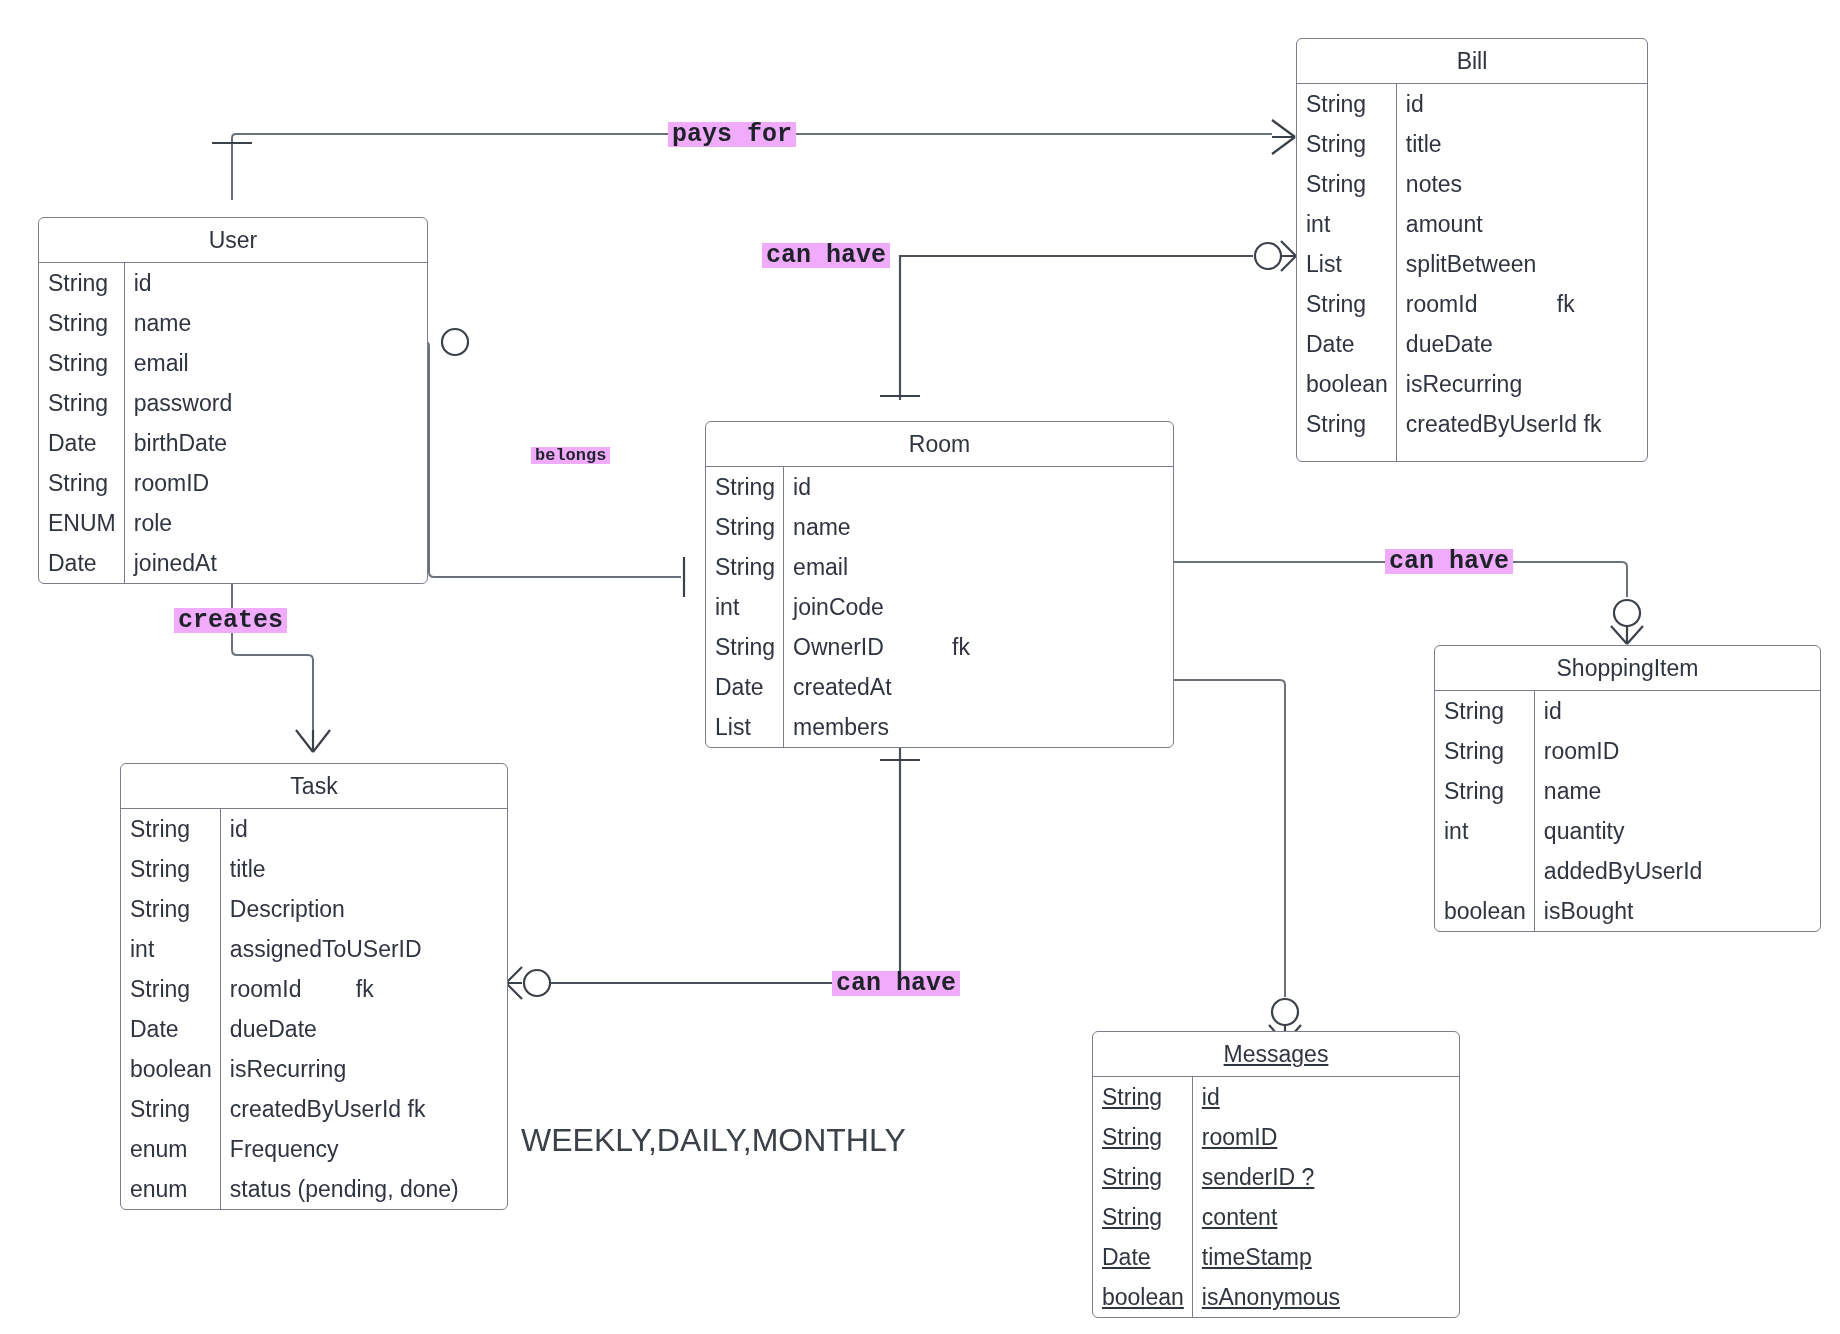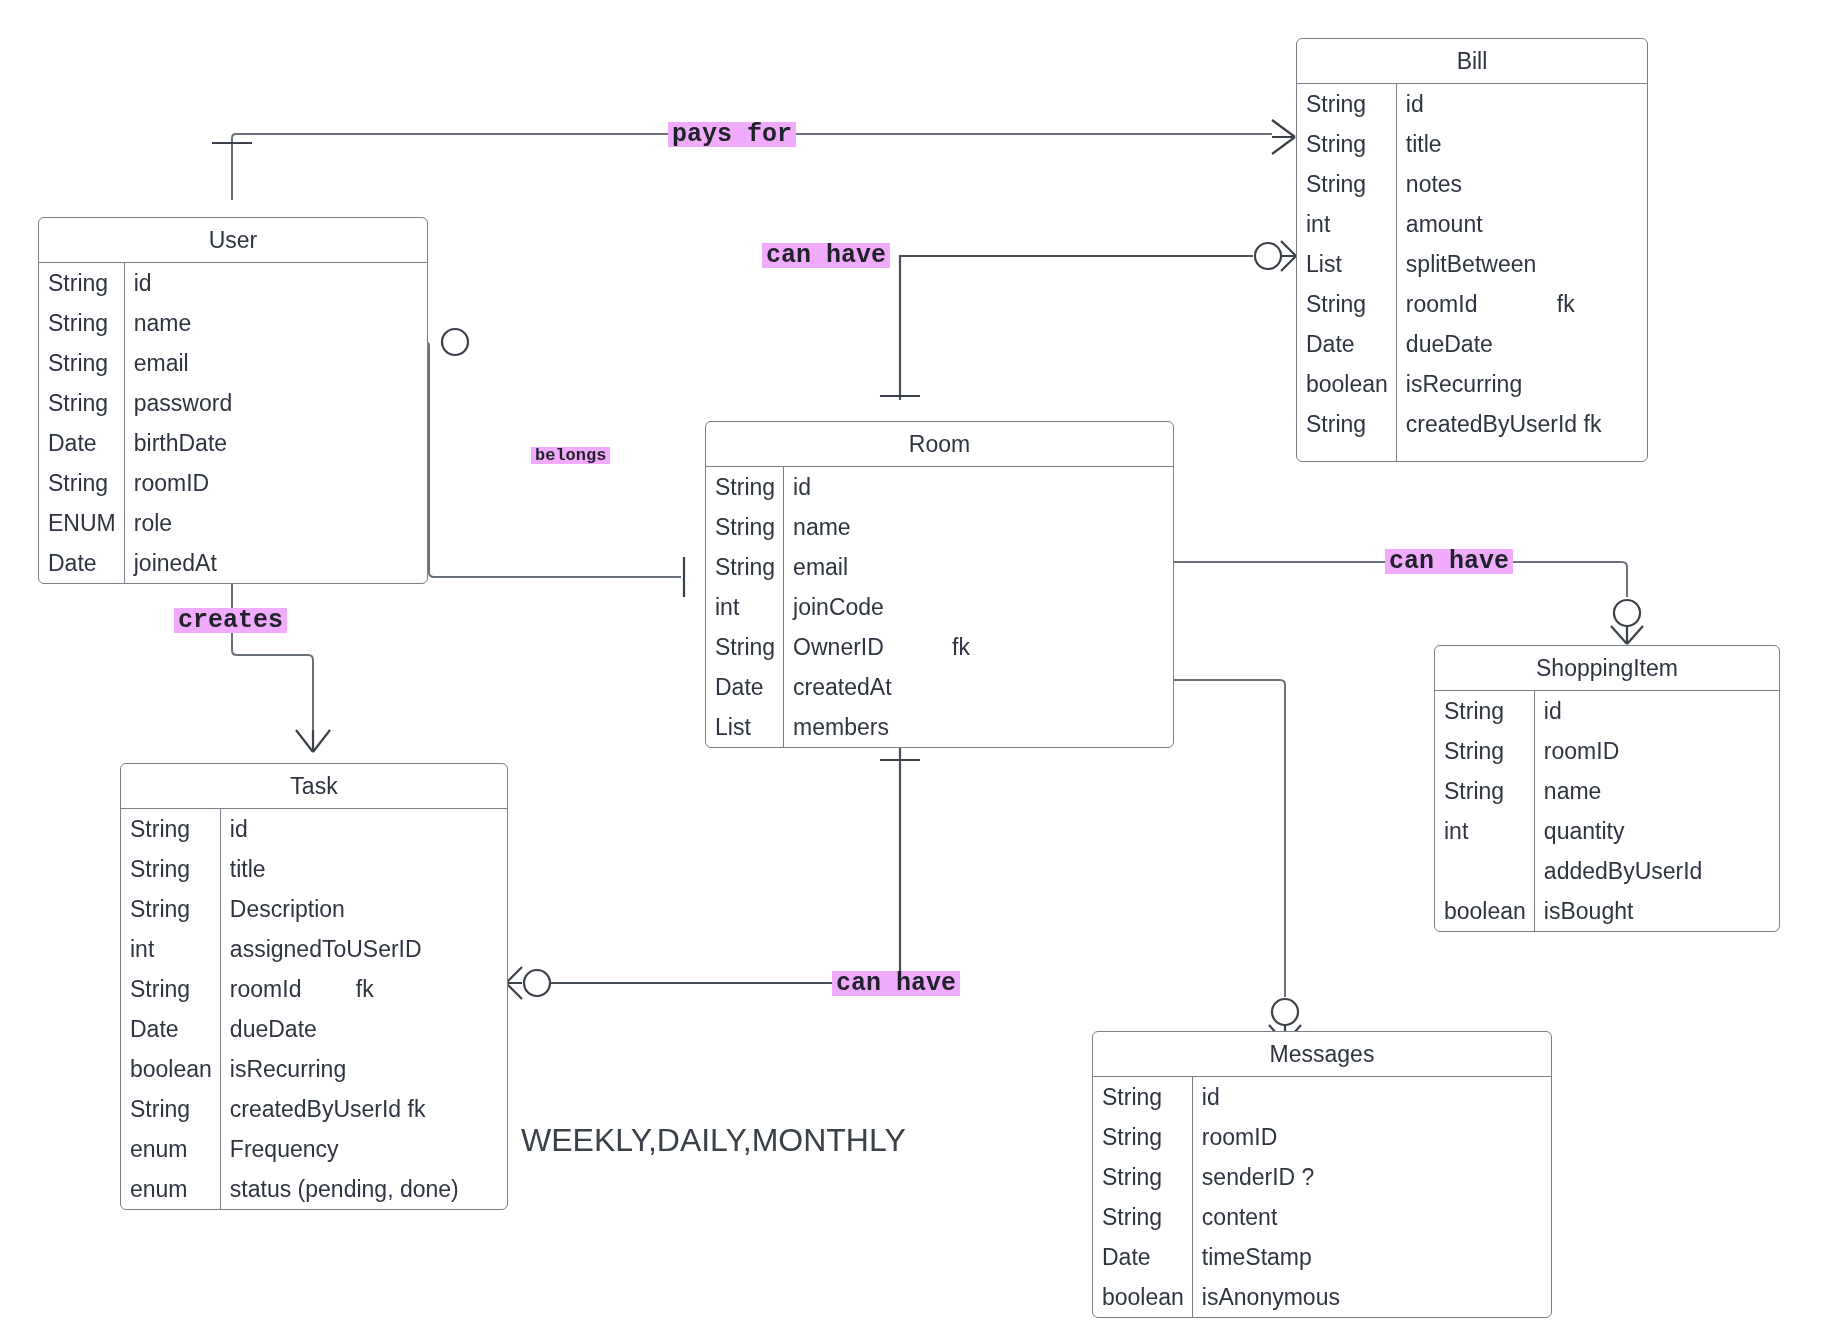--- a/index.html
+++ b/index.html
@@ -315,21 +315,21 @@
           <div class="attr-type">enum</div>
           <div class="attr-name">Frequency</div>
         </div>
       <div class="attr-row">
           <div class="attr-type">enum</div>
           <div class="attr-name">status (pending, done)</div>
         </div>
     </div>
   </div>
 
-  <div class="entity" style="left:1434px; top:645px; width:346px;">
+  <div class="entity" style="left:1434px; top:645px; width:387px;">
     <div class="entity-title">ShoppingItem</div>
     <div class="attr-table">
       <div class="attr-row">
           <div class="attr-type">String</div>
           <div class="attr-name">id</div>
         </div>
       <div class="attr-row">
           <div class="attr-type">String</div>
           <div class="attr-name">roomID</div>
         </div>
@@ -345,21 +345,21 @@
           <div class="attr-type">&nbsp;</div>
           <div class="attr-name">addedByUserId</div>
         </div>
       <div class="attr-row">
           <div class="attr-type">boolean</div>
           <div class="attr-name">isBought</div>
         </div>
     </div>
   </div>
 
-  <div class="entity" style="left:1092px; top:1031px; width:460px;">
+  <div class="entity" style="left:1092px; top:1031px; width:368px;text-decoration:underline;">
     <div class="entity-title">Messages</div>
     <div class="attr-table">
       <div class="attr-row">
           <div class="attr-type">String</div>
           <div class="attr-name">id</div>
         </div>
       <div class="attr-row">
           <div class="attr-type">String</div>
           <div class="attr-name">roomID</div>
         </div>

